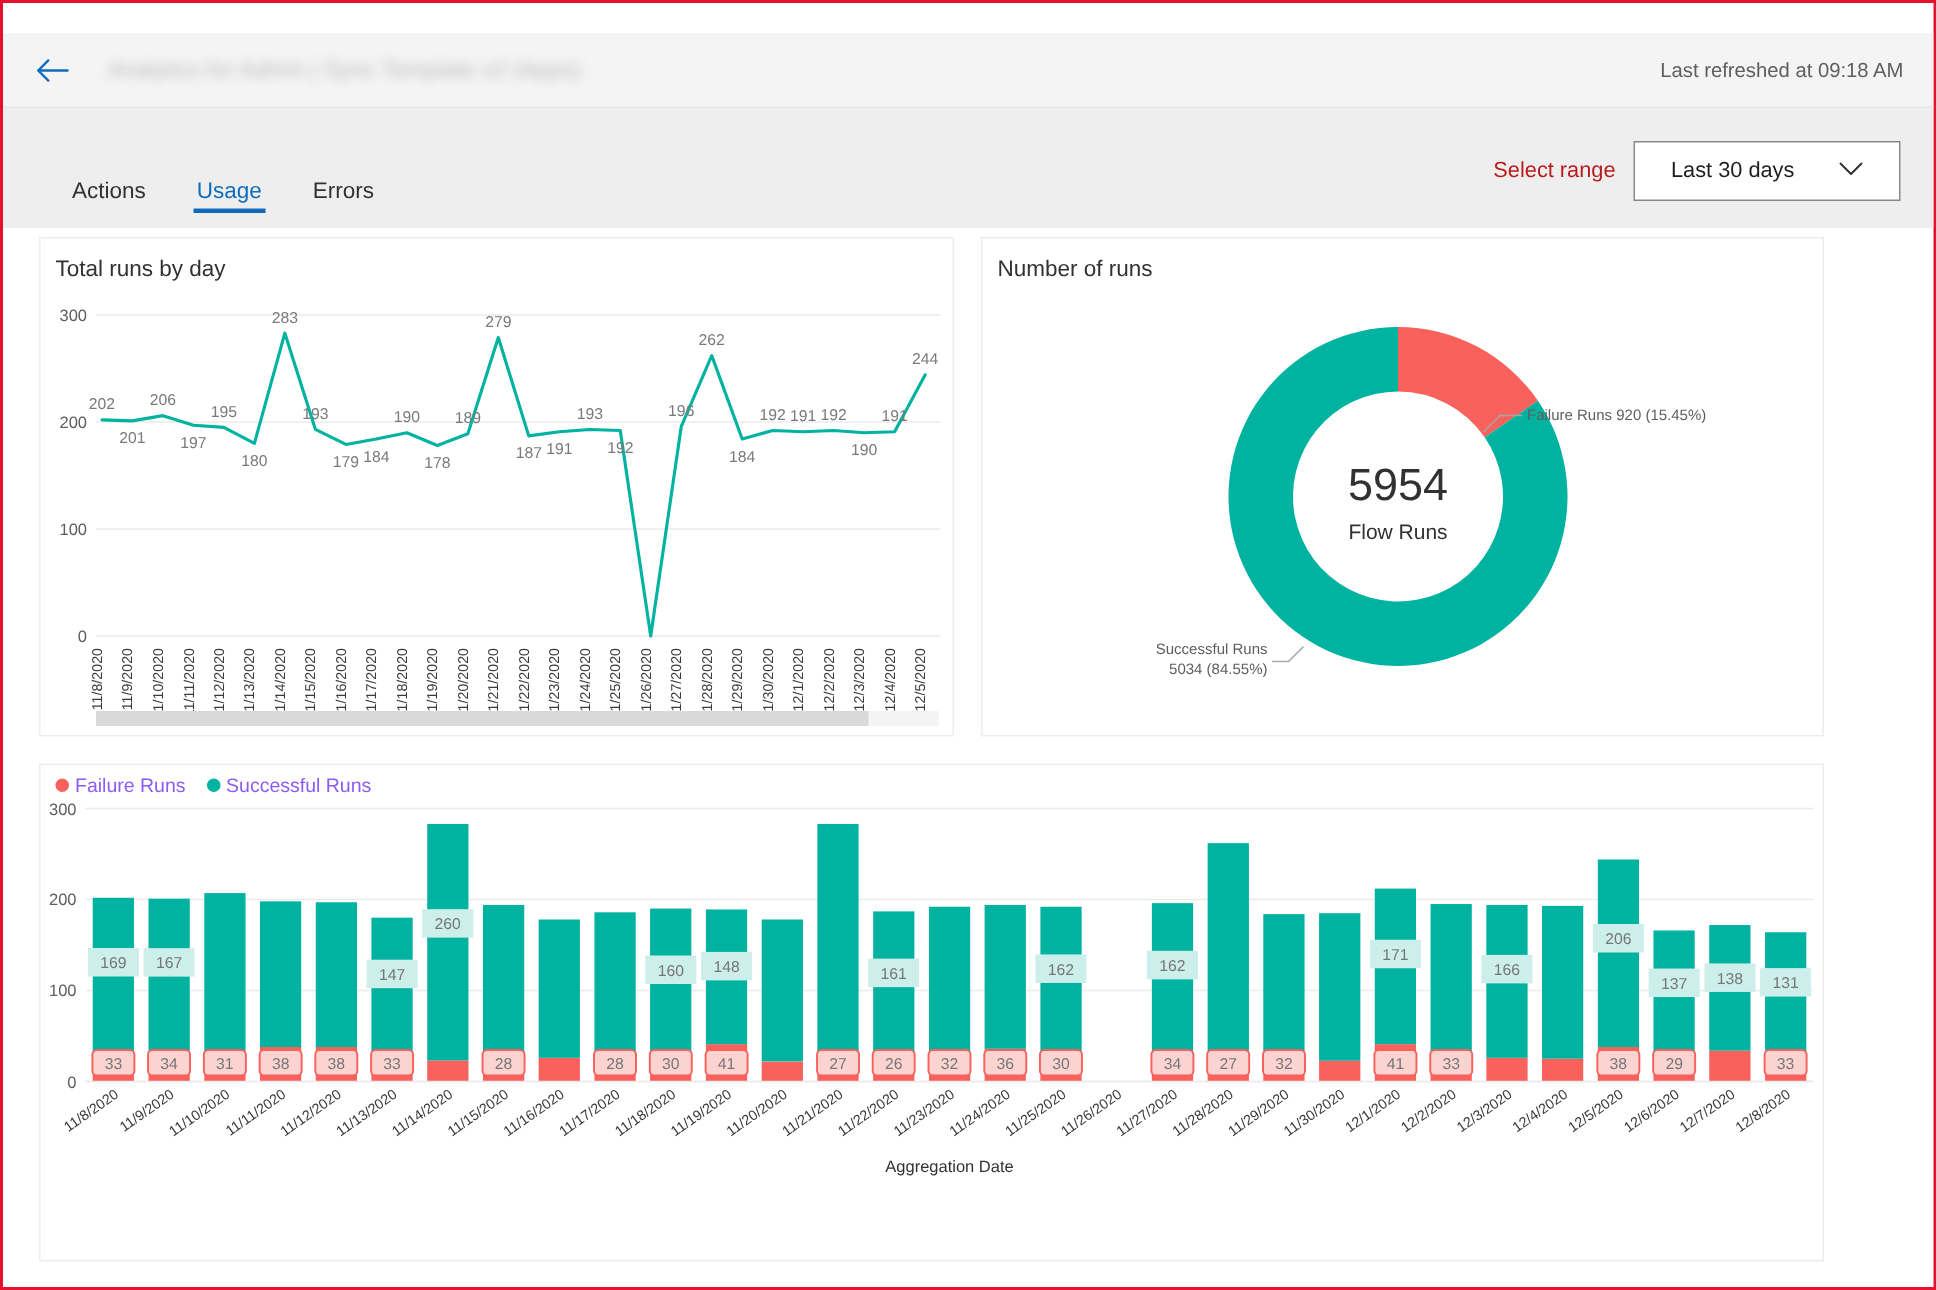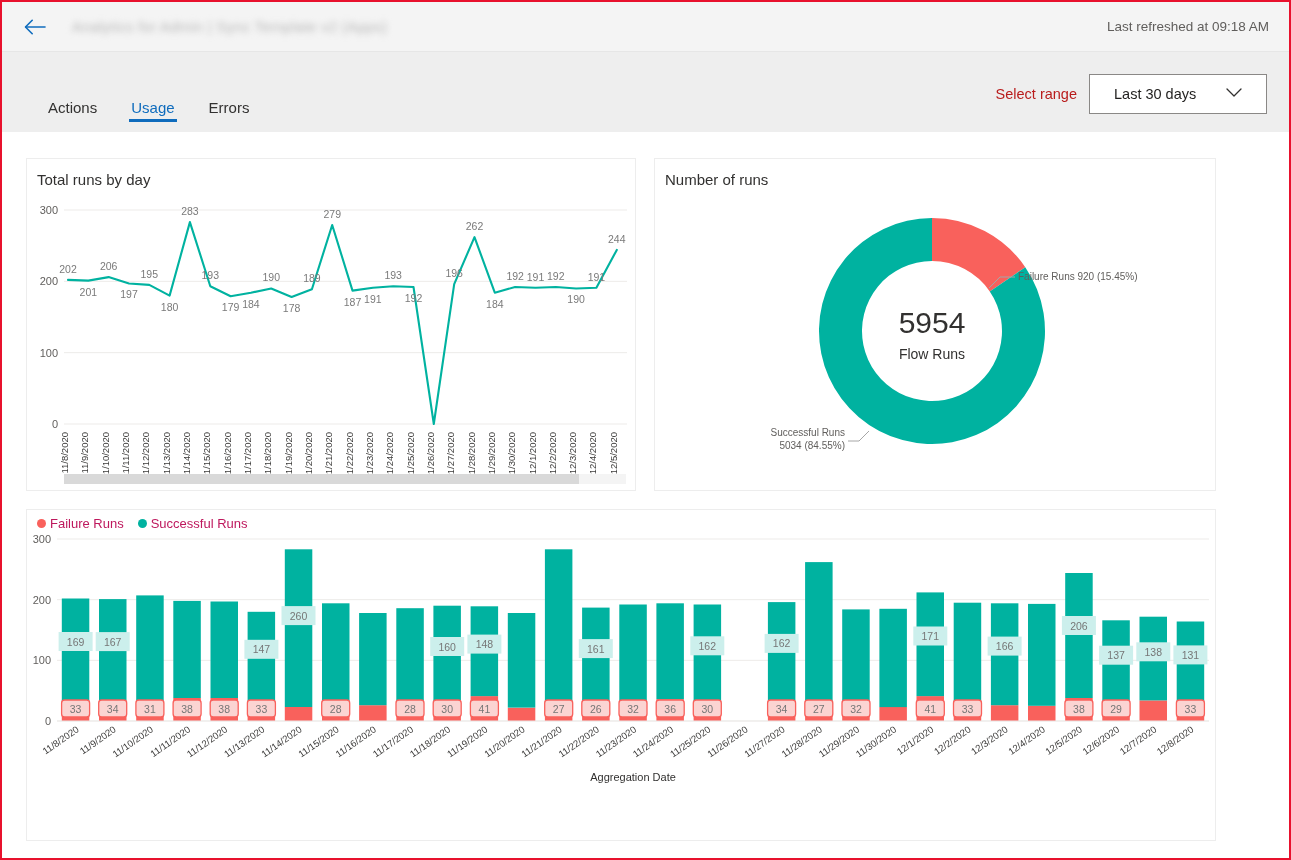--- a/index.html
+++ b/index.html
@@ -20,20 +20,21 @@
     overflow:hidden;
   }
 
   
   .titlebar {
     height:50px;
     background:#f4f4f4;
     border-bottom:1px solid #e6e6e6;
     display:flex; align-items:center;
     padding:0 16px 0 18px;
+    margin-top:20px;
   }
   .back-btn {
     width:30px;height:30px;
     display:flex;align-items:center;justify-content:center;
     cursor:pointer;
     flex:0 0 auto;
   }
   .back-btn svg { display:block; }
   .page-title {
     margin-left:22px;
@@ -151,21 +152,21 @@
     font-size:14px; fill:#323130; font-family:"Liberation Sans",sans-serif;
   }
   .callout-lbl { font-size:10px; fill:#605e5c; font-family:"Liberation Sans",sans-serif; }
 
   
   .legend {
     display:flex; align-items:center;
     padding:6px 0 0 10px;
     gap:14px;
   }
-  .legend-item { display:flex;align-items:center;font-size:13px;color:#be185d; }
+  .legend-item { display:flex;align-items:center;font-size:13px;color:#8b5cf6; }
   .dot { width:9px;height:9px;border-radius:50%;margin-right:4px;display:inline-block; }
   .bars-body { position:relative; width:1188px; height:268px; }
   .bar-val { font-size:10.5px; fill:#767676; font-family:"Liberation Sans",sans-serif; }
   .xlabel-axis { font-size:11px; fill:#323130; font-family:"Liberation Sans",sans-serif; }
 </style>
 </head>
 <body>
 
 <div class="app">
 

